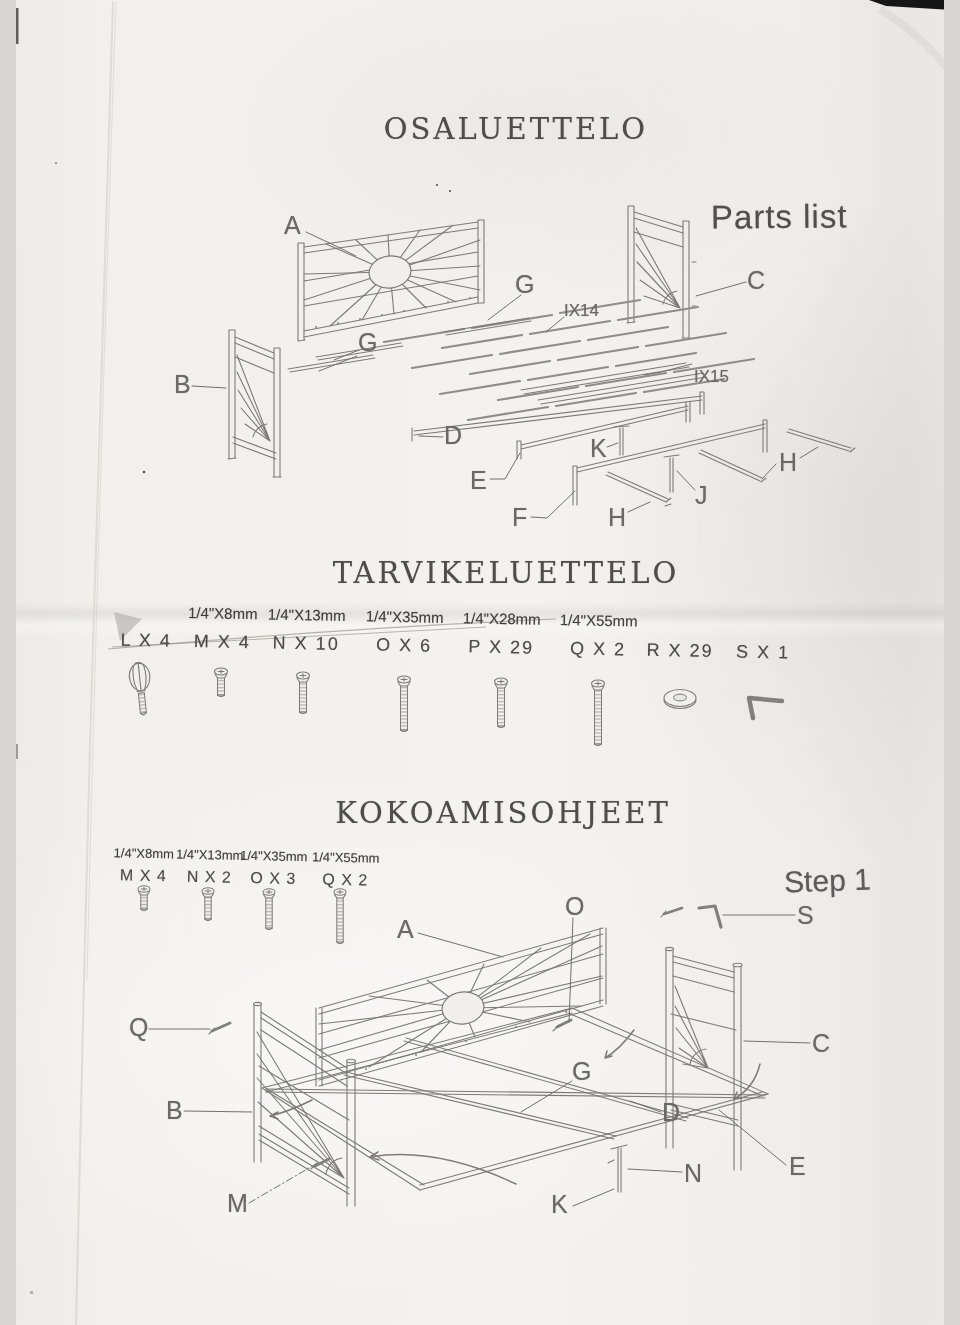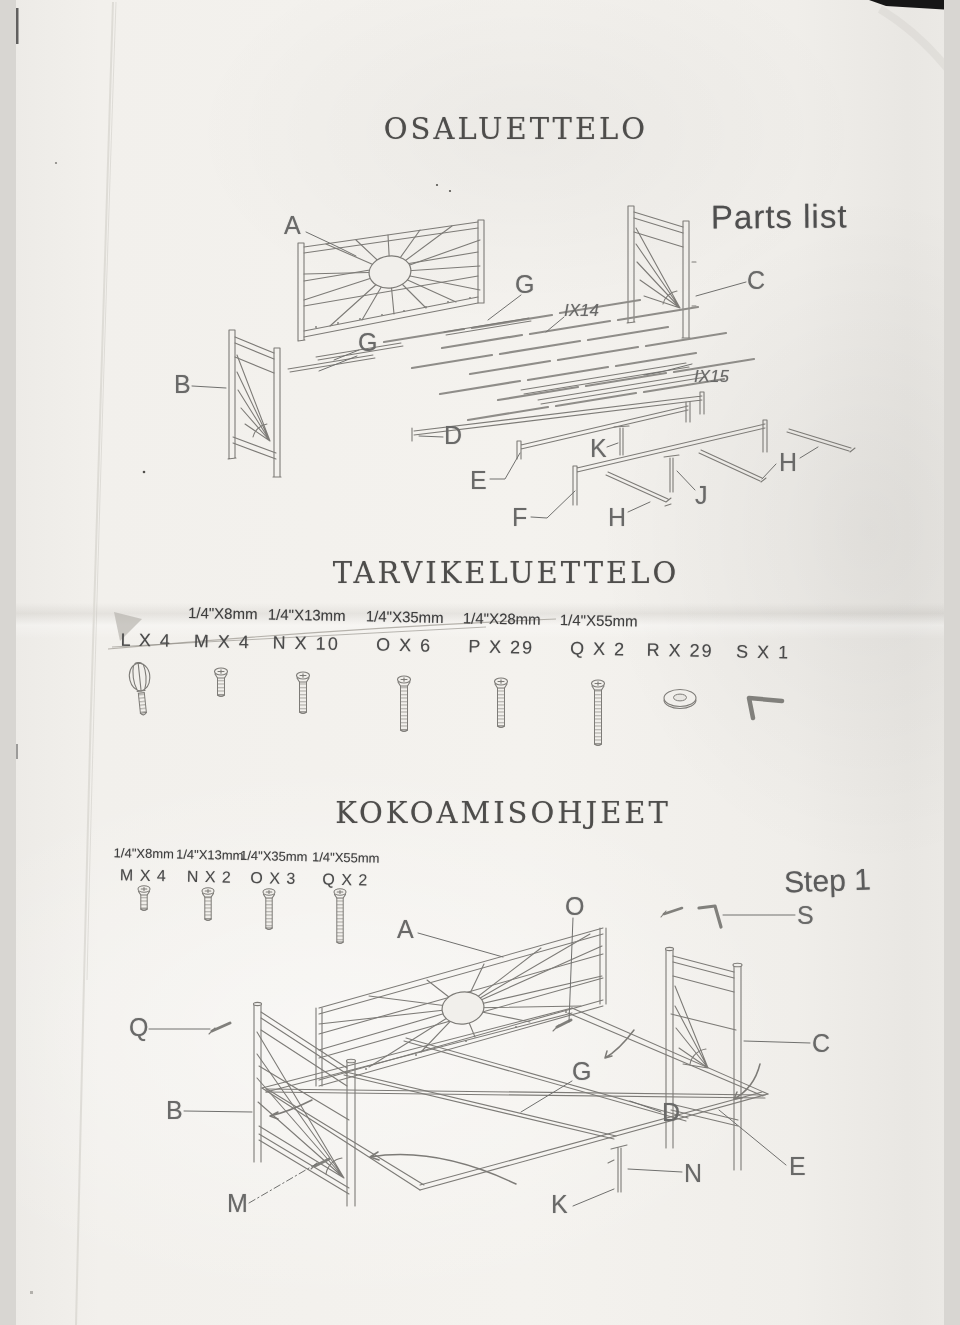--- a/index.html
+++ b/index.html
@@ -12,21 +12,21 @@
       radial-gradient(ellipse 420px 520px at 92% 40%, rgba(0,0,0,.05), rgba(0,0,0,0) 65%),
       radial-gradient(ellipse 700px 420px at 35% 78%, rgba(255,255,255,.45), rgba(0,0,0,0) 65%),
       linear-gradient(90deg,#edebe7 0%,#f2f0ec 9%,#f4f2ee 55%,#f0eeea 84%,#e9e7e3 96%,#ebe9e5 100%);
   }
   .abs{position:absolute;}
   .title{font-family:"DejaVu Serif","Liberation Serif",serif;font-size:29px;letter-spacing:3px;
          color:#4e4d4b;text-shadow:0 0 1px rgba(90,90,90,.45);}
   .centerband{left:0;width:960px;text-align:center;}
   .hand{color:#696968;text-shadow:0 0 1px rgba(105,105,105,.55);}
   .lbl{font-size:25px;line-height:1;}
-  .lbl-sm{font-size:17px;line-height:1;font-style:italic;}
+  .lbl-sm{font-size:17px;line-height:1;}
   .en-title{font-size:33px;color:#4f4f4f;letter-spacing:1px;}
   .step-title{font-size:30px;color:#5c5c5c;transform:rotate(-2deg);}
   .hw-block{position:absolute;transform:rotate(1.1deg);transform-origin:0 0;}
   .hw-cell{position:absolute;width:120px;height:56px;text-align:center;}
   .hw-size{font-size:15px;color:#3e3e3e;white-space:nowrap;text-shadow:0 0 1px rgba(70,70,70,.4);}
   .hw-count{position:absolute;top:27px;width:100%;font-size:18px;letter-spacing:2px;color:#4b4b4b;
             text-shadow:0 0 1px rgba(80,80,80,.4);}
   .s1-cell{position:absolute;width:84px;height:44px;text-align:center;}
   .s1-size{font-size:13px;color:#3e3e3e;white-space:nowrap;text-shadow:0 0 1px rgba(70,70,70,.4);}
   .s1-count{position:absolute;top:21px;width:100%;font-size:16px;letter-spacing:1px;color:#4b4b4b;

